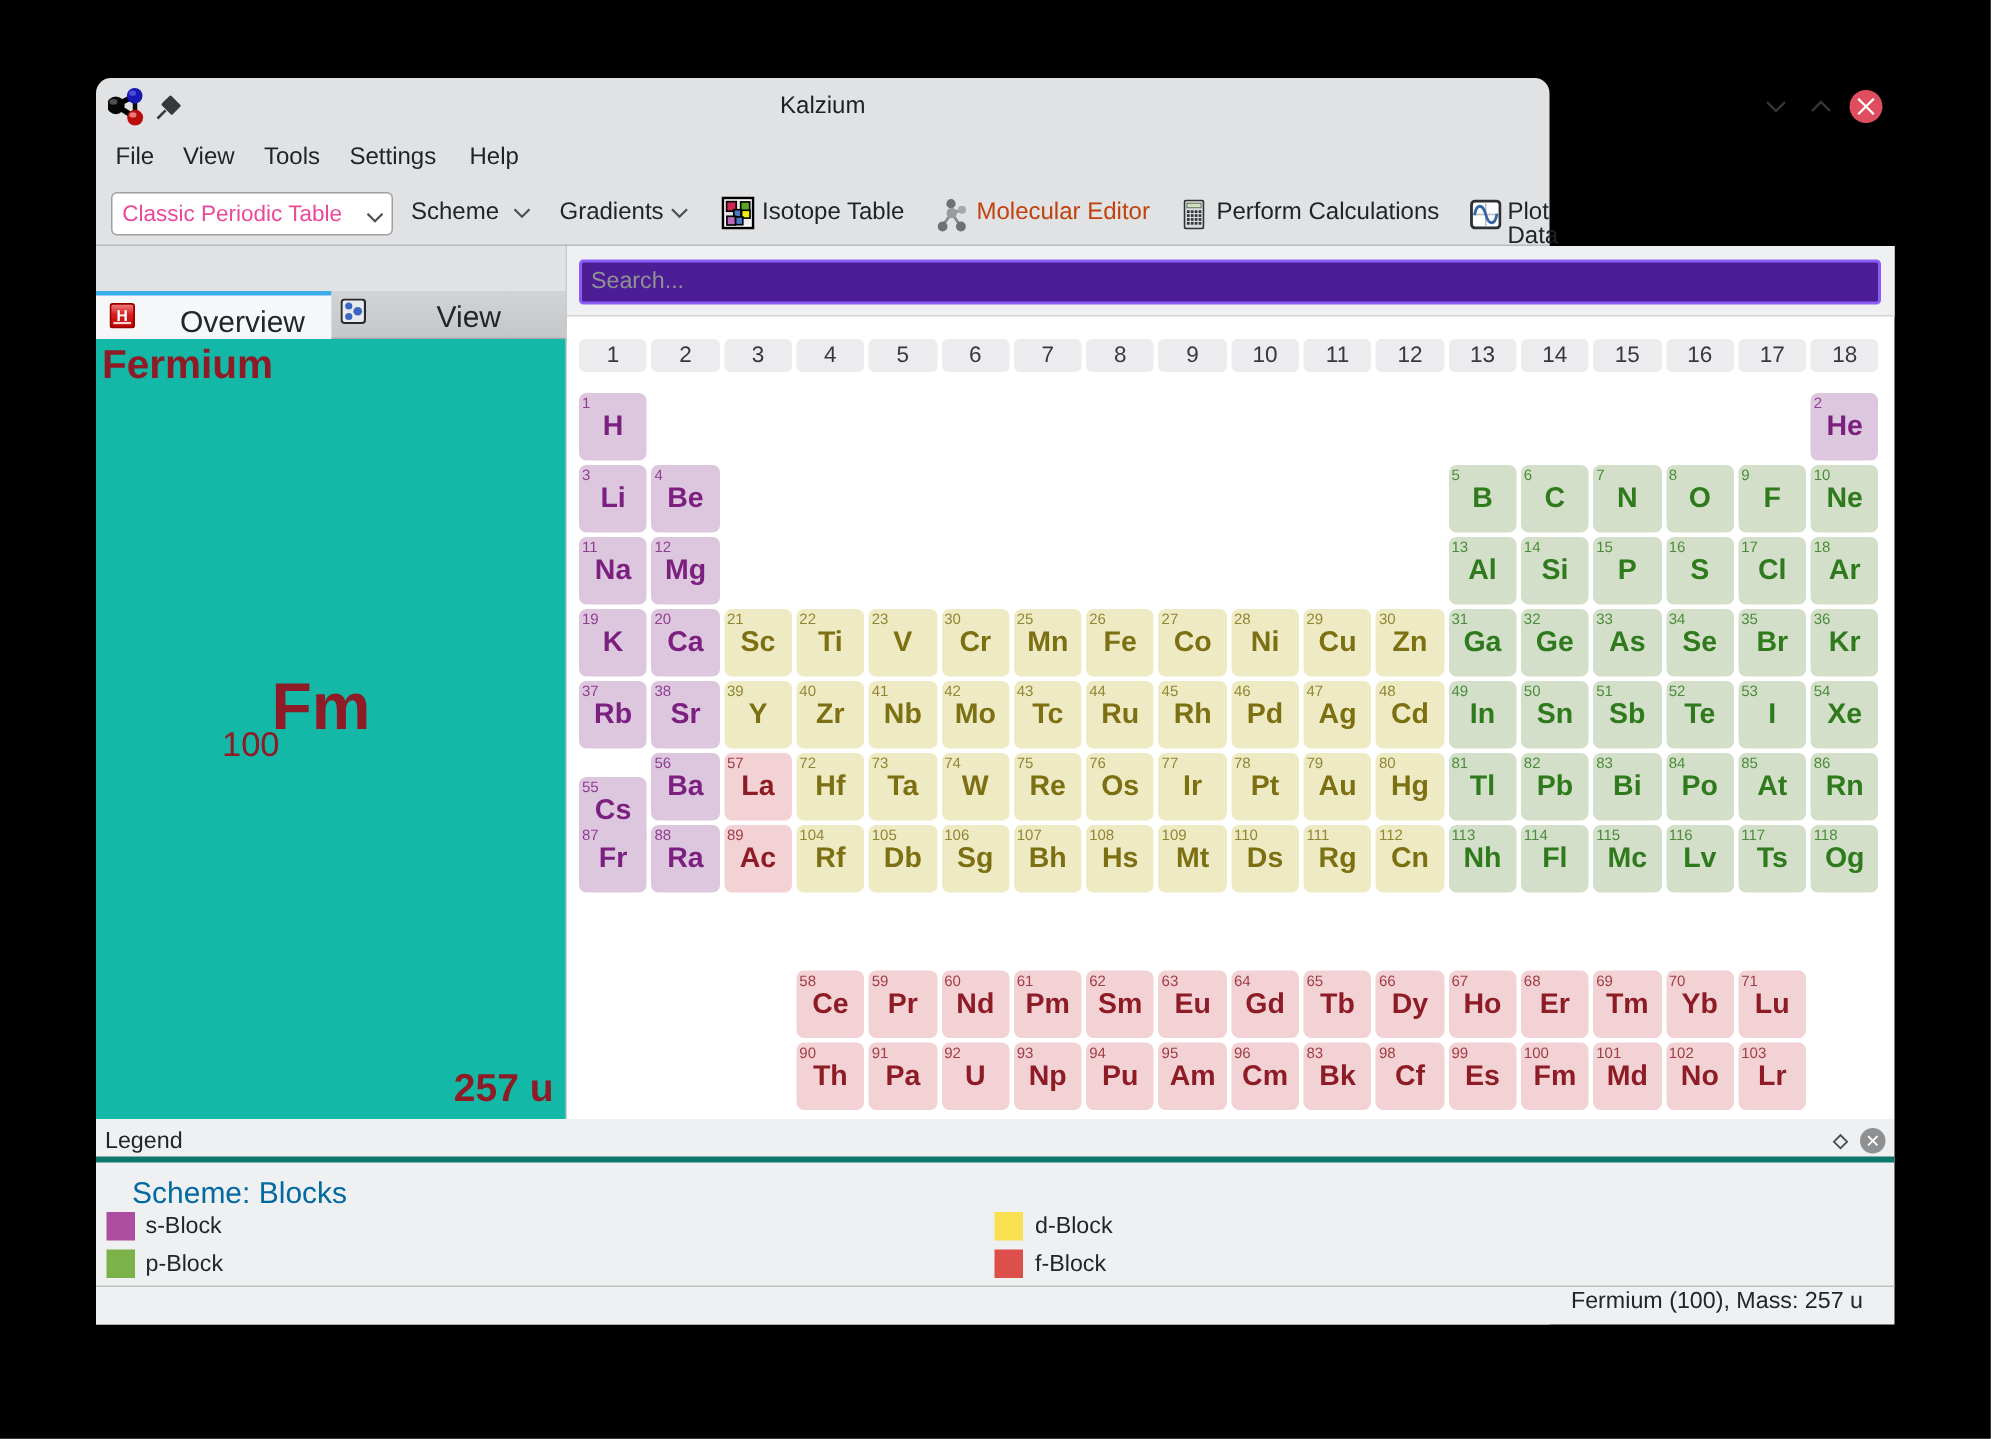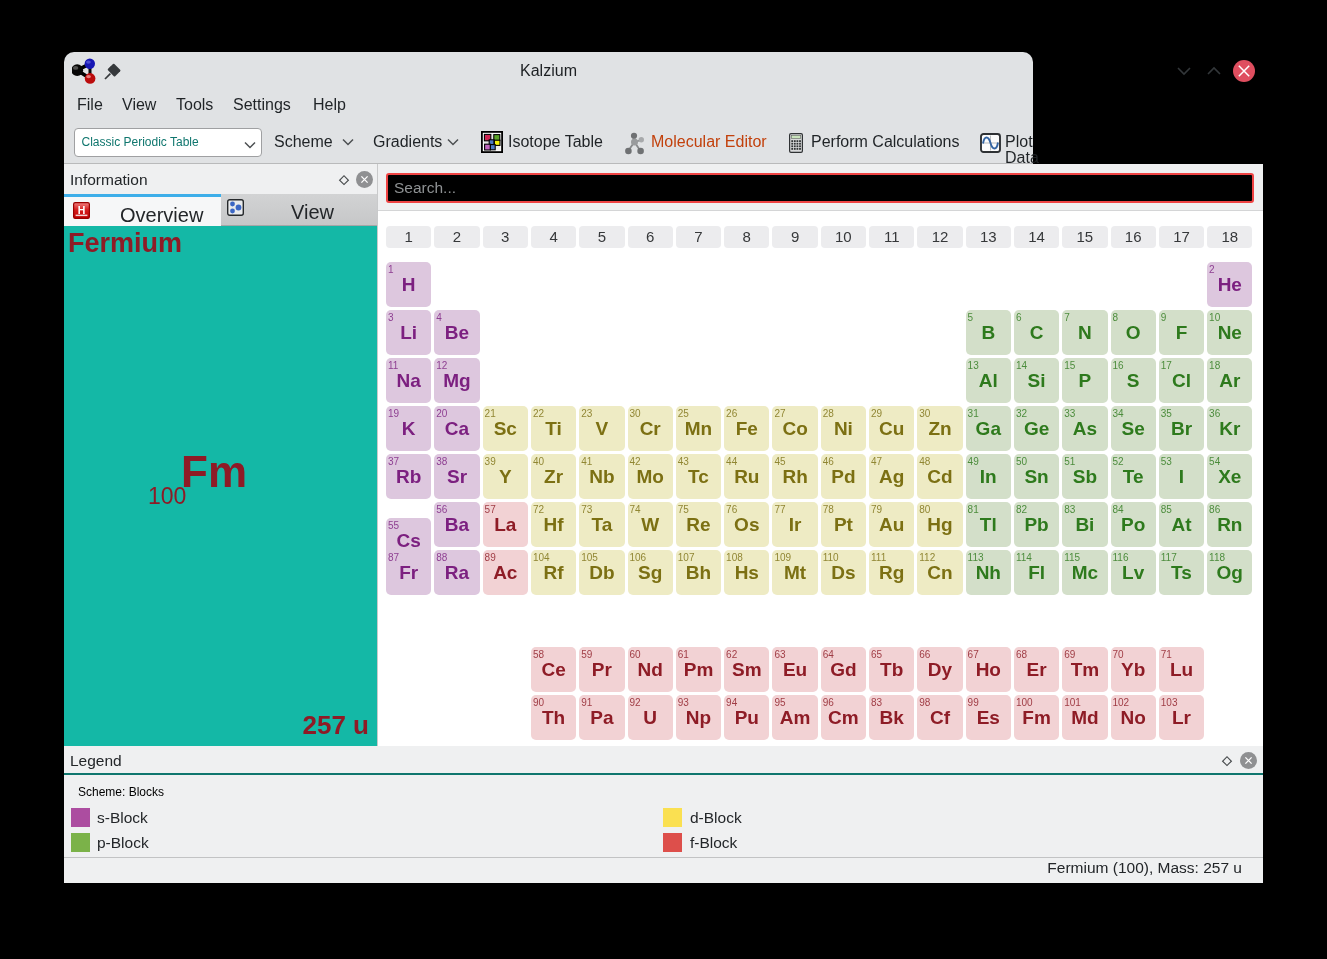--- a/index.html
+++ b/index.html
@@ -3,53 +3,53 @@
 <style>
 *{margin:0;padding:0;box-sizing:border-box}
 html,body{width:1327px;height:959px;background:#000;font-family:"Liberation Sans",sans-serif;overflow:hidden}
 #win{position:absolute;left:64px;top:52px;width:969px;height:831px;background:#e0e2e4;border-radius:10px 10px 0 0}
 .abs{position:absolute}
 
 #title{position:absolute;left:0;top:10px;width:100%;text-align:center;font-size:16px;color:#1d2023}
 
 .mi{position:absolute;top:44px;font-size:16px;color:#1f2326}
 
-#combo{position:absolute;left:9.5px;top:75.5px;width:188px;height:29px;background:#fff;border:1px solid #9fa0a2;border-radius:4px;font-size:12px;color:#0f766e;line-height:27px;padding-left:7px}
+#combo{position:absolute;left:9.5px;top:75.5px;width:188px;height:29px;background:#fff;border:1px solid #9fa0a2;border-radius:4px;font-size:15px;color:#ec4899;line-height:27px;padding-left:7px}
 .tb{position:absolute;top:82px;font-size:16px;color:#1f2326;line-height:16px}
 .tbg{color:#c2410c}
 
 #dockhdr{position:absolute;left:0;top:112px;width:314px;height:30px;background:#eff0f1}
 #dockhdr span{position:absolute;left:6px;top:7px;font-size:15.5px;color:#232629}
 #tabs{position:absolute;left:0;top:142px;width:314px;height:32px}
 #tab1{position:absolute;left:0;top:0;width:157px;height:32px;background:#f6f7f8;border-top:3px solid #3daee9}
 #tab2{position:absolute;left:157px;top:0;width:157px;height:32px;background:linear-gradient(#d2d3d4,#c6c7c8);border-bottom:1px solid #a5a6a7}
 .tabtx{position:absolute;top:7px;font-size:20px;color:#232629}
 #fmpanel{position:absolute;left:0;top:174px;width:314px;height:520px;background:#14b8a6;color:#8e1b26}
 #fmname{position:absolute;left:4px;top:2px;font-size:27px;font-weight:bold}
 #fm100{position:absolute;left:84px;top:257px;font-size:23px}
 #fmsym{position:absolute;left:117px;top:221px;font-size:44px;font-weight:bold}
 #fmmass{position:absolute;right:9px;top:484px;font-size:26px;font-weight:bold}
 
 #main{position:absolute;left:314px;top:112px;width:885px;height:582px;background:#fff}
-#search{position:absolute;left:8px;top:9px;width:868px;height:30px;border:2px solid #ef4444;border-radius:3px;background:#000000;font-size:15.5px;color:#8f9294;line-height:26px;padding-left:6px}
+#search{position:absolute;left:8px;top:9px;width:868px;height:30px;border:2px solid #8b5cf6;border-radius:3px;background:#4c1d95;font-size:15.5px;color:#8f9294;line-height:26px;padding-left:6px}
 
 #pt{position:absolute;left:0;top:0;width:1327px;height:959px;pointer-events:none}
 .gh{position:absolute;top:226px;width:45.4px;height:22px;background:#ececee;border-radius:4px;font-size:15px;color:#36383a;text-align:center;line-height:22px}
 .tl{position:absolute;width:45.4px;height:45.0px;border-radius:5px}
 .tl .n{position:absolute;left:2px;top:3px;font-size:10px;line-height:10px;opacity:.82}
 .tl .y{position:absolute;left:0;right:0;top:13px;text-align:center;font-size:19px;font-weight:bold;line-height:19px}
 .s{background:#ddc7de;color:#7c2080}
 .p{background:#d3dfc9;color:#2e7a1d}
 .d{background:#eeebc4;color:#7c7013}
 .f{background:#f2d2d4;color:#8e1c26}
 
 #legend{position:absolute;left:0;top:694px;width:1199px;height:137px;background:#eff0f1}
-#leghdr{position:absolute;left:0;top:0;width:100%;height:29px;border-bottom:2px solid #0f766e}
+#leghdr{position:absolute;left:0;top:0;width:100%;height:29px;border-bottom:4px solid #0f766e}
 #leghdr span{position:absolute;left:6px;top:6px;font-size:15.5px;color:#232629}
-#scheme{position:absolute;left:14px;top:39px;font-size:12px;color:#000000}
+#scheme{position:absolute;left:24px;top:39px;font-size:20px;color:#0369a1}
 .sw{position:absolute;width:19px;height:19px}
 .lgl{position:absolute;font-size:15.5px;color:#232629}
 #statusline{position:absolute;left:0;top:111px;width:100%;border-top:1px solid #c2c3c4}
 #status{position:absolute;right:21px;top:113px;font-size:15.5px;color:#232629}
 svg{display:block}
 </style></head>
 <body>
 <div id="win">
 
   <svg class="abs" style="left:8px;top:4px" width="26" height="30" viewBox="0 0 26 30">
@@ -156,31 +156,20 @@
   <svg class="abs" style="left:916px;top:81px" width="21" height="20" viewBox="0 0 21 20">
     <rect x="1" y="1" width="19" height="18" rx="2.5" fill="#fcfcfc" stroke="#2e3134" stroke-width="1.9"></rect>
     <line x1="10.5" y1="2.5" x2="10.5" y2="17.5" stroke="#b9bcbe" stroke-width="1"></line>
     <line x1="2.5" y1="10" x2="18.5" y2="10" stroke="#b9bcbe" stroke-width="1"></line>
     <path d="M3 10.5 Q4 4.5 6.5 4.5 Q9 4.5 10.5 10 Q12 15.5 14.5 15.5 Q17 15.5 18 9.5" fill="none" stroke="#3465a4" stroke-width="1.9"></path>
   </svg>
   <span class="tb" style="left:941px">Plot Data</span>
 
   <div style="position:absolute;left:0;top:111px;width:100%;height:1px;background:#b9babb"></div>
   <div style="position:absolute;left:313px;top:112px;width:1px;height:582px;background:#c9cacb;z-index:5"></div>
-  <div id="dockhdr">
-      <span>Information</span>
-    <svg class="abs" style="left:273px;top:9px" width="14" height="14" viewBox="0 0 14 14">
-        <rect x="4" y="4" width="6.2" height="6.2" fill="none" stroke="#4a4d4f" stroke-width="1.2" transform="rotate(45 7 7)"></rect>
-      </svg>
-    <div class="abs" style="left:292px;top:7px;width:17px;height:17px;border-radius:50%;background:#8f9092">
-      <svg width="17" height="17" viewBox="0 0 17 17">
-          <path d="M5.4 5.4 L11.6 11.6 M11.6 5.4 L5.4 11.6" stroke="#fff" stroke-width="1.3"></path>
-        </svg>
-    </div>
-  </div>
   <div id="tabs">
     <div id="tab1">
       <svg class="abs" style="left:9px;top:5px" width="17" height="17" viewBox="0 0 17 17">
         <defs>
             <linearGradient id="rg" x1="0" y1="0" x2="0" y2="1">
           <stop offset="0" stop-color="#f28080"></stop>
               <stop offset="0.45" stop-color="#d51f1f"></stop>
               <stop offset="1" stop-color="#c00000"></stop>
         </linearGradient>
           </defs>

